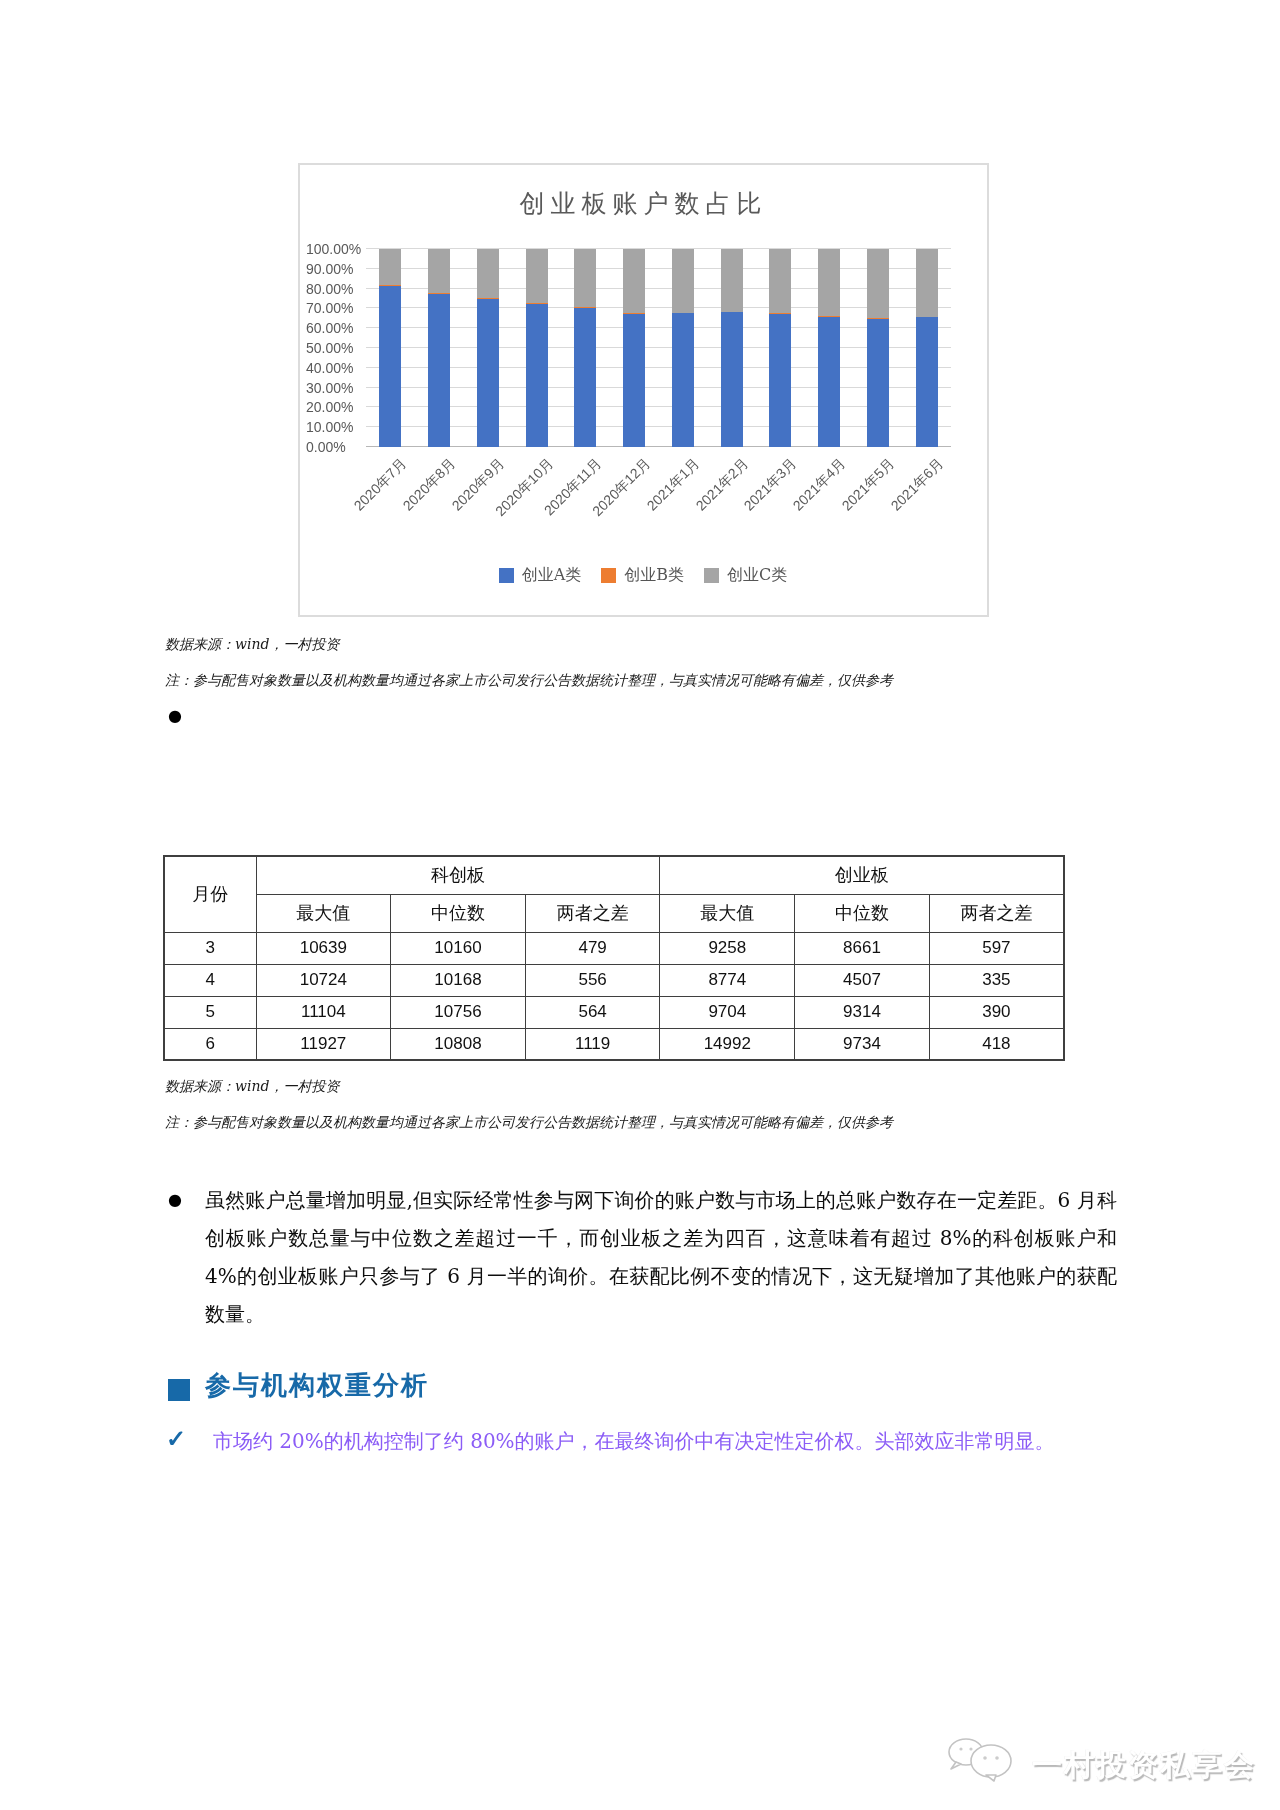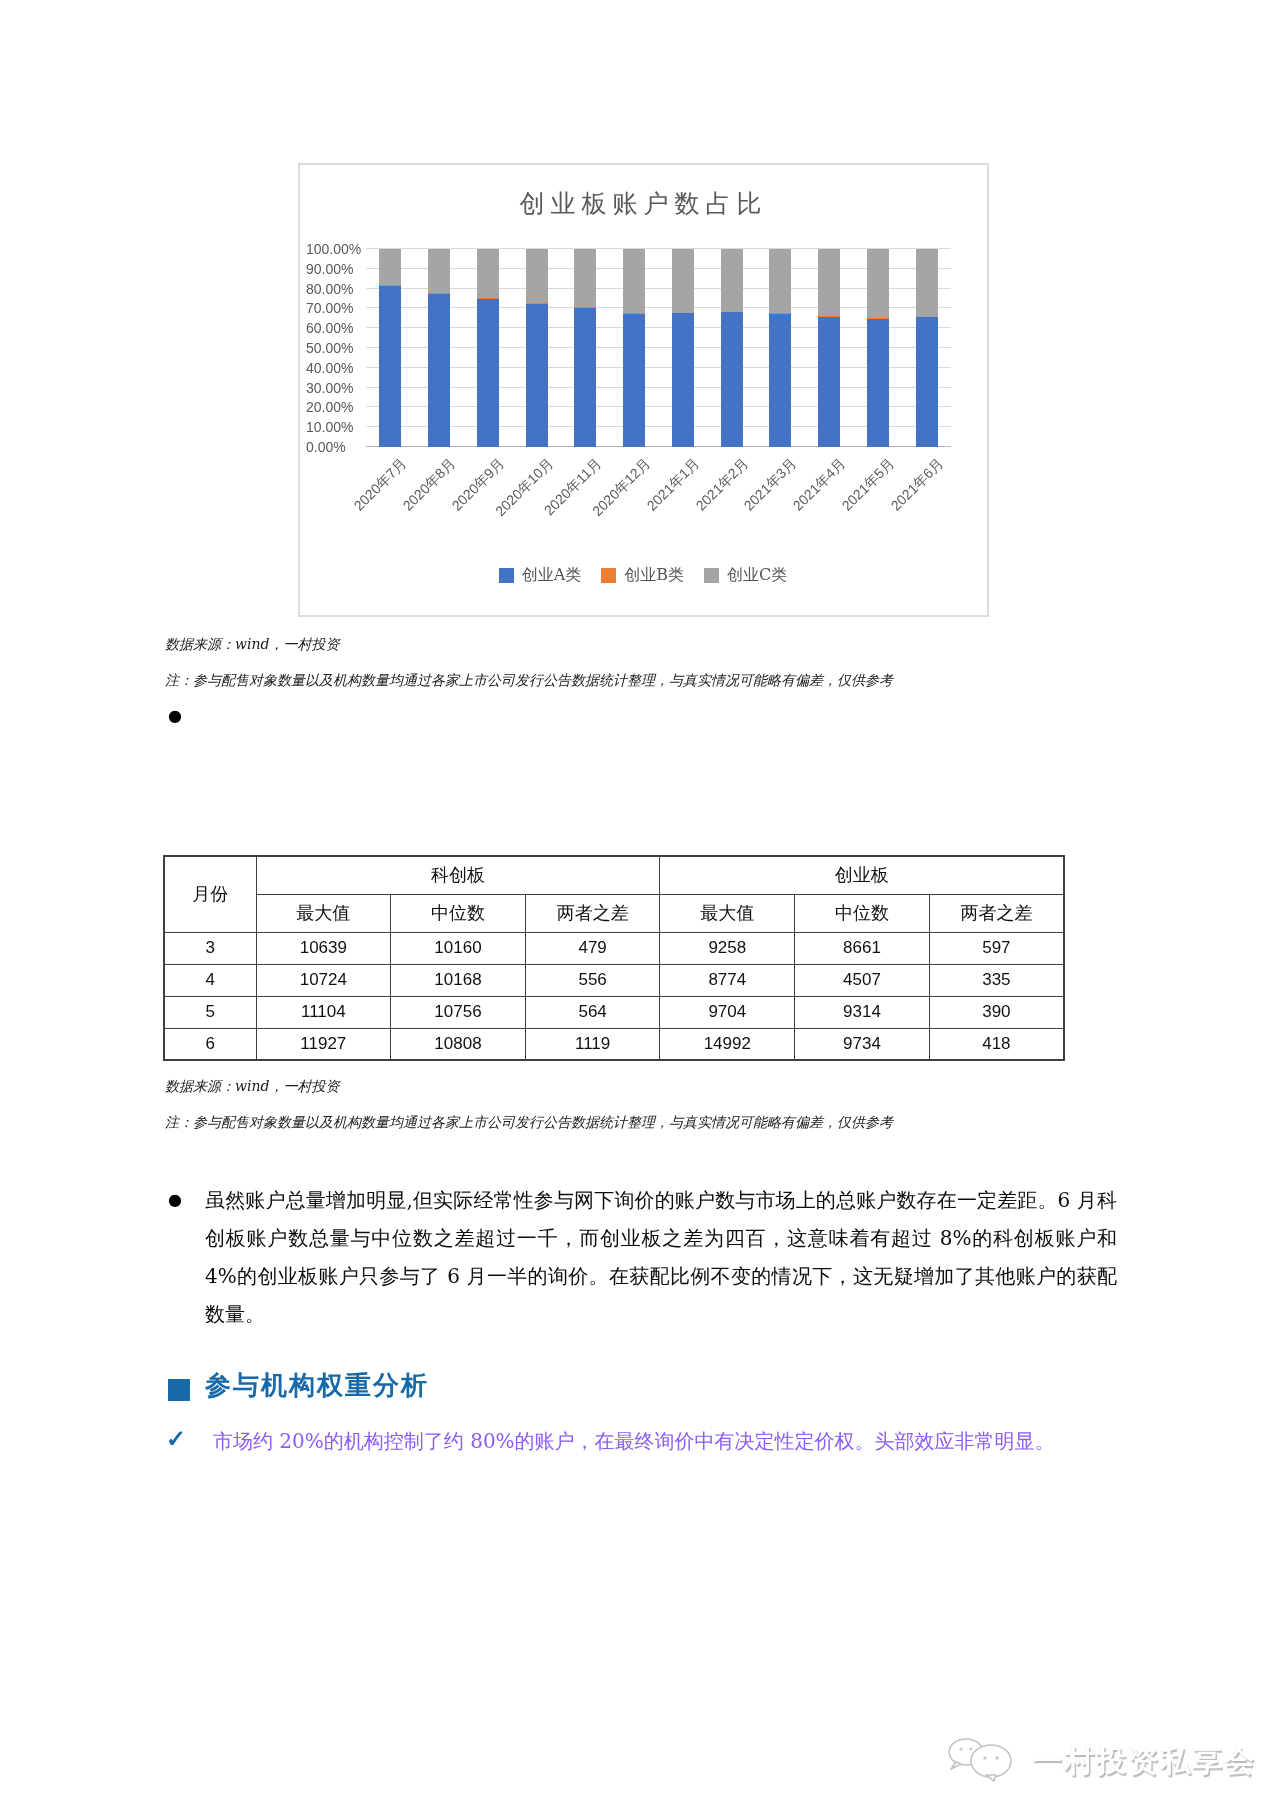--- a/index.html
+++ b/index.html
@@ -51,21 +51,21 @@
 
   
   .section-square{position:absolute;left:168px;top:1379px;width:22px;height:22px;background:#1769A8;}
   .section-title{position:absolute;left:205px;top:1368px;font-size:26px;font-weight:bold;
                  color:#1769A8;letter-spacing:2px;}
   .check-mark{position:absolute;left:166px;top:1424px;font-size:24px;color:#1769A8;font-weight:bold;}
   .check-text{position:absolute;left:205px;top:1422px;width:912px;font-size:20px;color:#8b5cf6;
               text-align:justify;line-height:38px;margin-left:8px;}
 
   
-  .footer{position:absolute;left:944px;top:1736px;display:flex;align-items:center;gap:10px;}
+  .footer{position:absolute;left:944px;top:1736px;display:flex;align-items:flex-end;gap:10px;}
   .footer-brand{font-size:30px;font-weight:bold;color:#ffffff;letter-spacing:2px;
                 text-shadow:1.5px 1.5px 1px #b9b9b9, -0.5px -0.5px 0 #efefef;}
 </style>
 </head>
 <body>
 
 <div class="page">
 
   <div class="chart-box">
     <div class="chart-title">创业板账户数占比</div>

